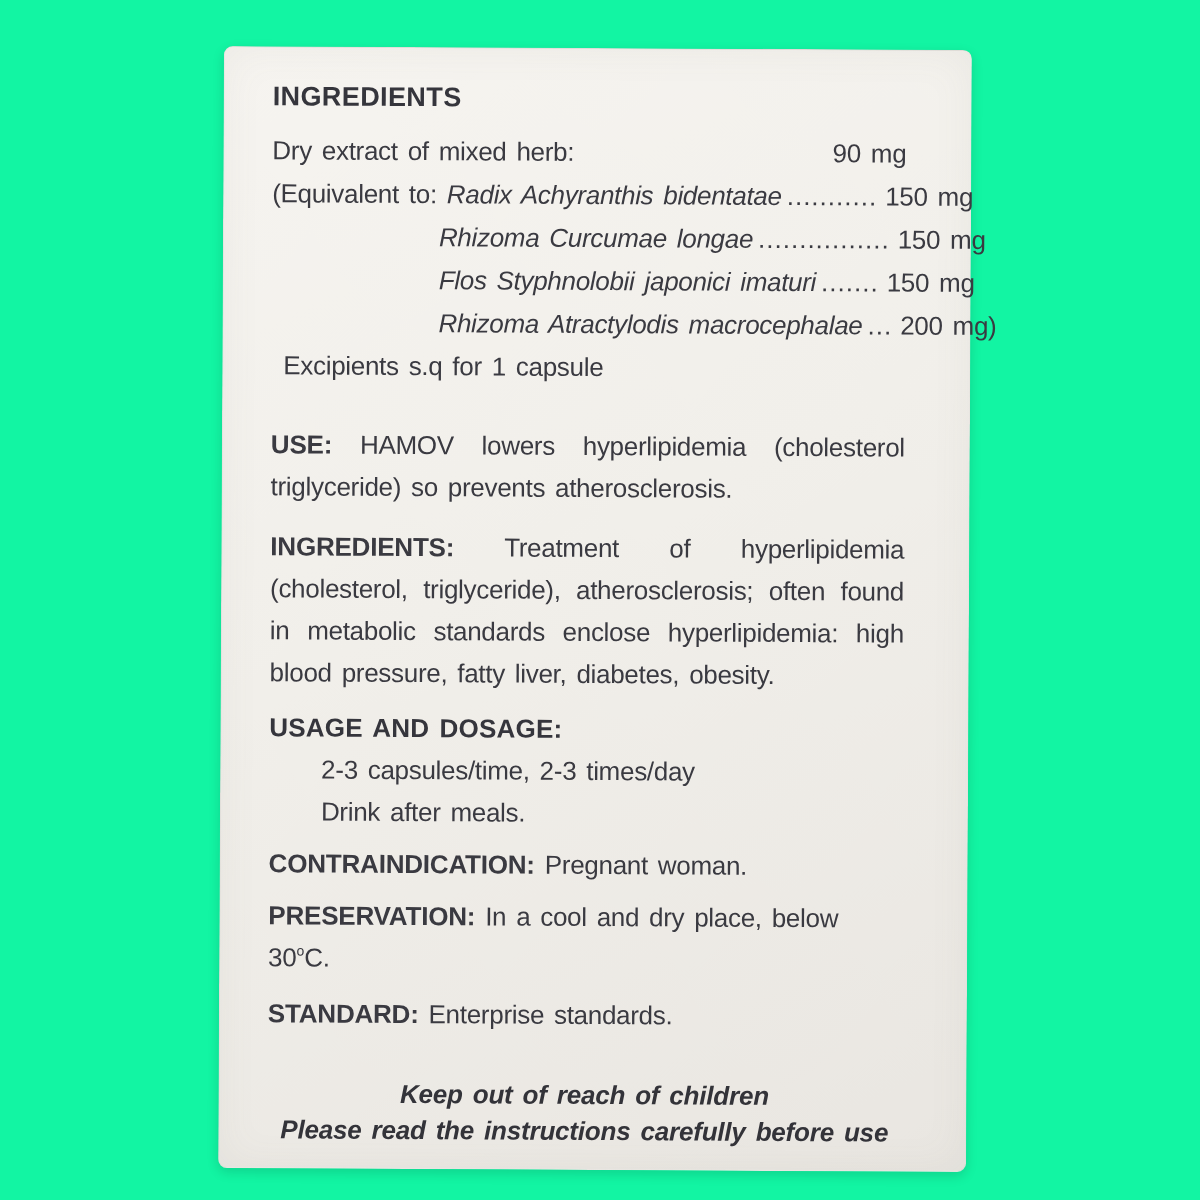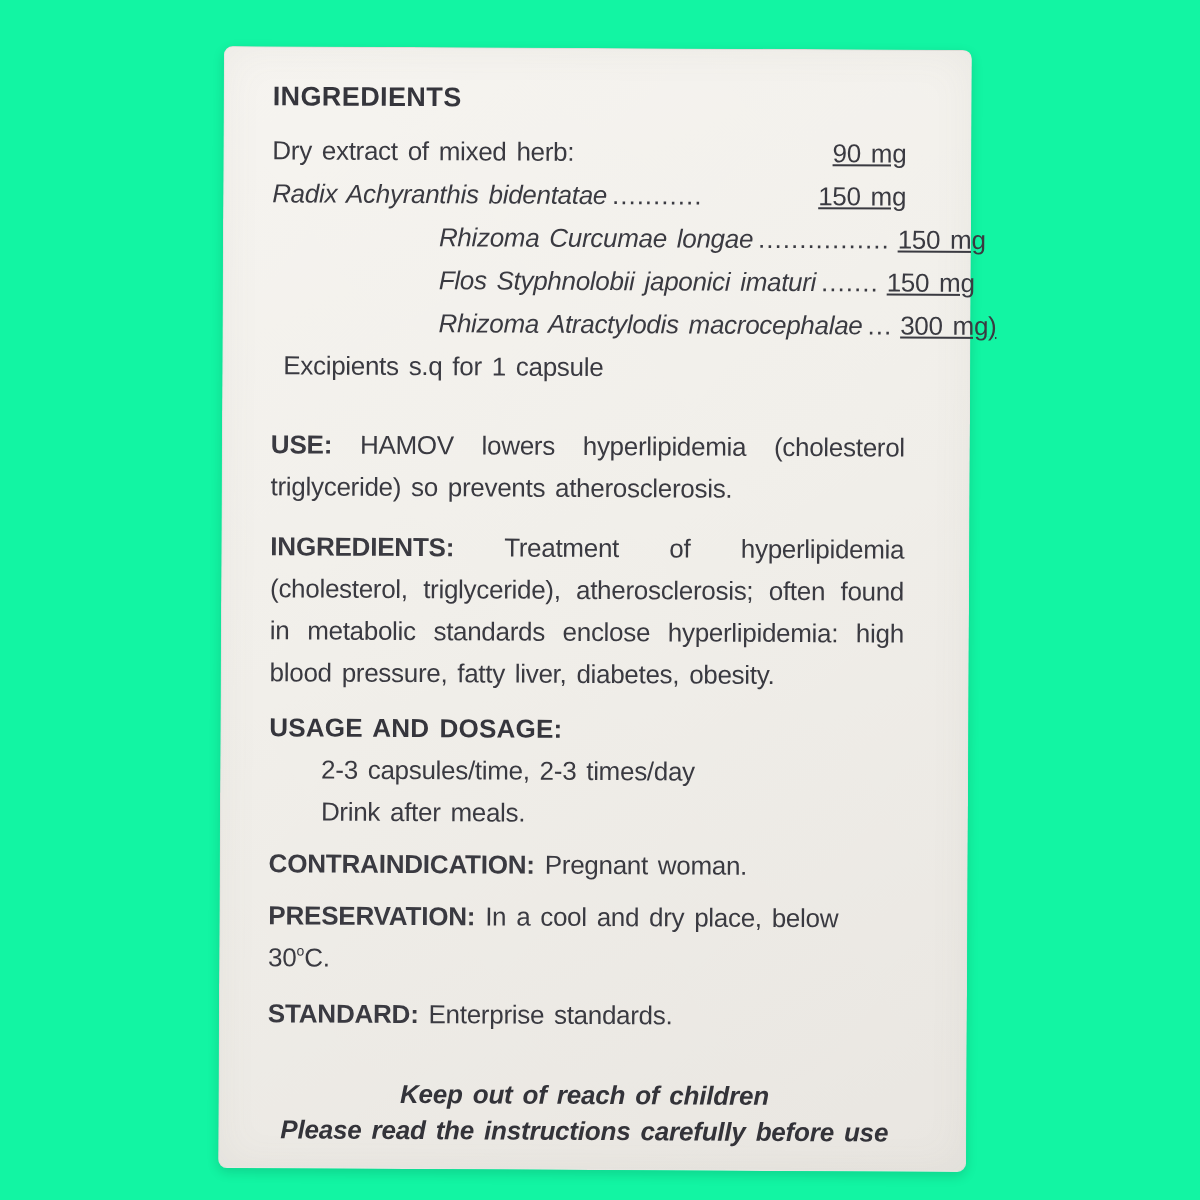--- a/index.html
+++ b/index.html
@@ -38,21 +38,21 @@
     font-weight: bold;
     letter-spacing: 0.4px;
     color: #35353c;
   }
   .ing-row {
     display: flex;
     align-items: baseline;
     line-height: 43px;
     white-space: nowrap;
   }
-  .ing-row .amount { margin-left: auto; padding-left: 8px; text-decoration: underline; }
+  .ing-row .amount { margin-left: auto; padding-left: 8px; }
   .eq-prefix { margin-right: 10px; }
   .herb-name { font-style: italic; }
   .dot-leader { margin-left: 5px; letter-spacing: 1px; }
   .indent-herb { padding-left: 167px; }
   .excipients { padding-left: 12px; line-height: 43px; }
   .para {
     margin: 36px 0 0 0;
     line-height: 42px;
     text-align: justify;
   }
@@ -91,41 +91,42 @@
   <div class="box">
 
     <h1 class="h-ingredients">INGREDIENTS</h1>
 
     <div class="ing-row">
       <span>Dry extract of mixed herb:</span>
       <span class="amount">90 mg</span>
     </div>
 
     <div class="ing-row">
+      <span class="eq-prefix">(Equivalent to:</span>
       <span class="herb-name">Radix Achyranthis bidentatae</span>
       <span class="dot-leader">...........</span>
       <span class="amount">150 mg</span>
     </div>
 
     <div class="ing-row indent-herb">
       <span class="herb-name">Rhizoma Curcumae longae</span>
       <span class="dot-leader">................</span>
       <span class="amount">150 mg</span>
     </div>
 
     <div class="ing-row indent-herb">
       <span class="herb-name">Flos Styphnolobii japonici imaturi</span>
       <span class="dot-leader">.......</span>
       <span class="amount">150 mg</span>
     </div>
 
     <div class="ing-row indent-herb">
       <span class="herb-name">Rhizoma Atractylodis macrocephalae</span>
       <span class="dot-leader">...</span>
-      <span class="amount">300 mg)</span>
+      <span class="amount">200 mg)</span>
     </div>
 
     <div class="excipients">Excipients s.q for 1 capsule</div>
 
     <p class="para">
       <span class="bold-label">USE:</span>
       <span>HAMOV lowers hyperlipidemia (cholesterol triglyceride) so prevents atherosclerosis.</span>
     </p>
 
     <p class="para tight">

